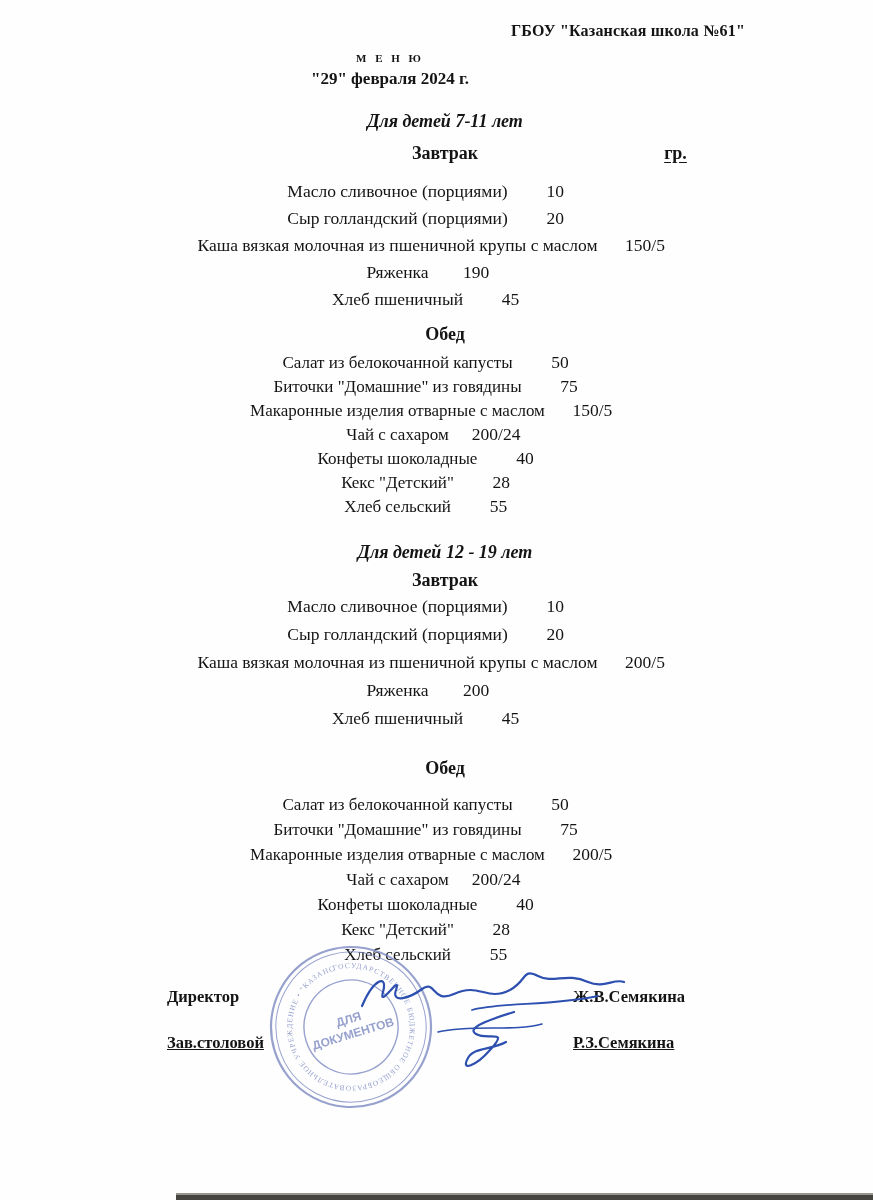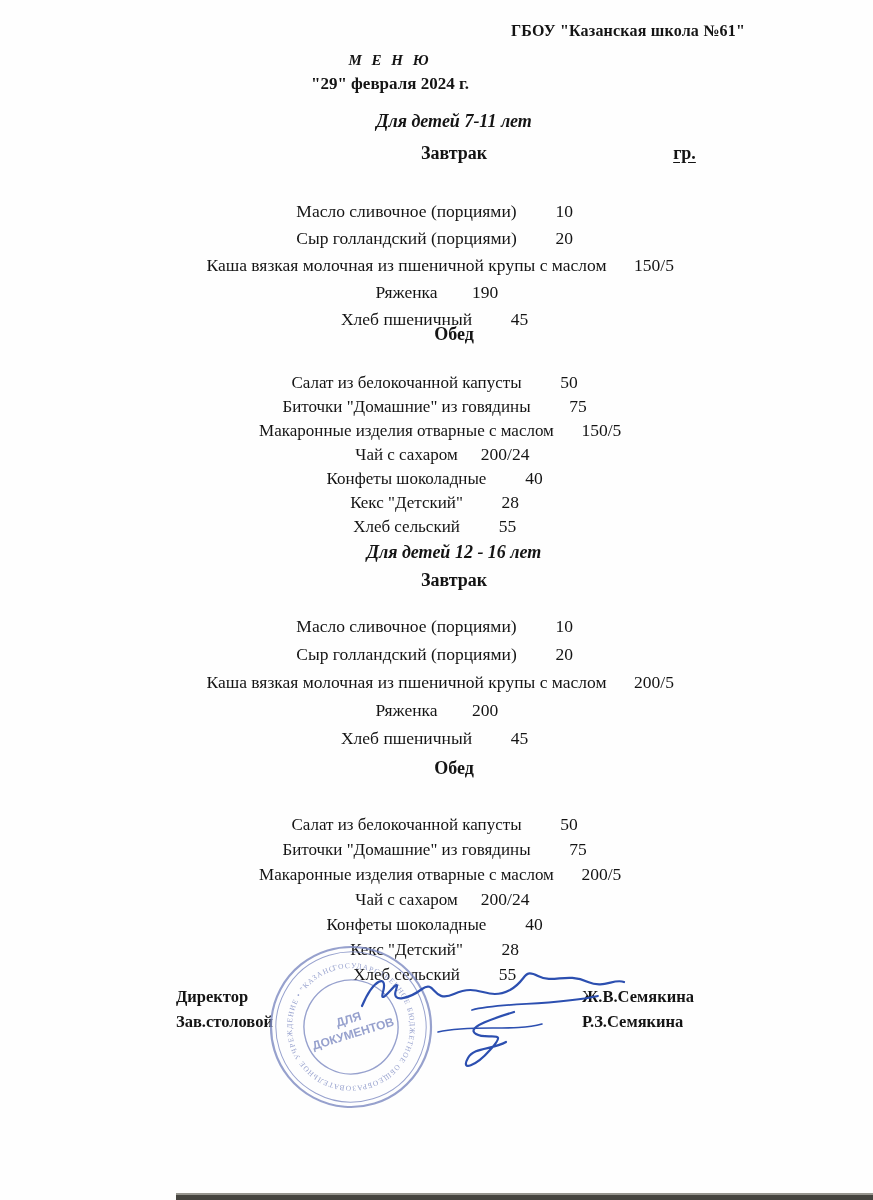--- a/index.html
+++ b/index.html
@@ -11,24 +11,24 @@
     color:#141414;
     overflow:hidden;
   }
   .school-header {
     position:absolute; top:22px; right:128px;
     font-weight:bold; font-size:16px; letter-spacing:.2px;
   }
   .title-block {
     position:absolute; left:160px; top:52px; width:460px; text-align:center;
   }
-  .menu-title { font-weight:bold; font-size:15px; letter-spacing:3px;font-style:italic; }
+  .menu-title { font-weight:bold; font-size:11px; letter-spacing:3px; }
   .menu-date  { font-weight:bold; font-size:17px; margin-top:5px; }
 
-  .content { position:absolute; left:176px; top:105px; width:556px; }
+  .content { position:absolute; left:167px; top:105px; width:556px; }
 
   .age-title {
     text-align:center; font-weight:bold; font-style:italic;
     font-size:18px; height:24px;
   }
   .age-1 { margin-top:6px; }
   .age-2 { margin-top:22px; }
 
   .meal-header {
     position:relative; text-align:center;
@@ -42,32 +42,32 @@
   .hdr-1 { margin-top:8px; }
   .hdr-2 { margin-top:8px; }
   .hdr-3 { margin-top:4px; }
   .hdr-4 { margin-top:22px; }
 
   .list { width:100%; }
   .row {
     display:flex; justify-content:center; align-items:baseline;
     font-size:17.5px;
   }
-  .row .qty { width:95px; text-align:center; flex:none; font-size:17.5px;margin-top:20px; }
+  .row .qty { width:95px; text-align:center; flex:none; font-size:17.5px; }
   .list-a { margin-top:12px; }  .list-a .row { height:27px; }
   .list-b { margin-top:2px;  }  .list-b .row { height:24px; font-size:17px; }
   .list-c { margin-top:0;    }  .list-c .row { height:28px; }
   .list-d { margin-top:10px; }  .list-d .row { height:25px; font-size:17px; }
 
   .sig-block { margin-top:18px; }
   .sig-row {
     display:flex; justify-content:space-between; align-items:baseline;
     font-weight:bold; font-size:16.5px; height:25px;
   }
-  .sig-row + .sig-row { margin-top:0; }
+  .sig-row + .sig-row { margin-top:21px;text-decoration:underline; }
   .sig-row .sig-name { width:150px; text-align:left; flex:none; }
 
   .stamp-wrap {
     position:absolute; left:262px; top:938px; width:178px; height:178px;
     transform:rotate(-17deg); opacity:.8; pointer-events:none;
   }
   .sig-svg { position:absolute; pointer-events:none; }
   .sig-svg-1 { left:352px; top:962px; width:280px; height:64px; }
   .sig-svg-2 { left:418px; top:1002px; width:130px; height:78px; }
 
@@ -144,21 +144,21 @@
     <div class="row">
         <span class="dish">Кекс "Детский"</span>
         <span class="qty">28</span>
       </div>
     <div class="row">
         <span class="dish">Хлеб сельский</span>
         <span class="qty">55</span>
       </div>
   </div>
 
-  <div class="age-title age-2">Для детей 12 - 16 лет</div>
+  <div class="age-title age-2">Для детей 12 - 19 лет</div>
 
   <div class="meal-header hdr-3">
     <span class="meal-name">Завтрак</span>
   </div>
 
   <div class="list list-c">
     <div class="row">
         <span class="dish">Масло сливочное (порциями)</span>
         <span class="qty">10</span>
       </div>

